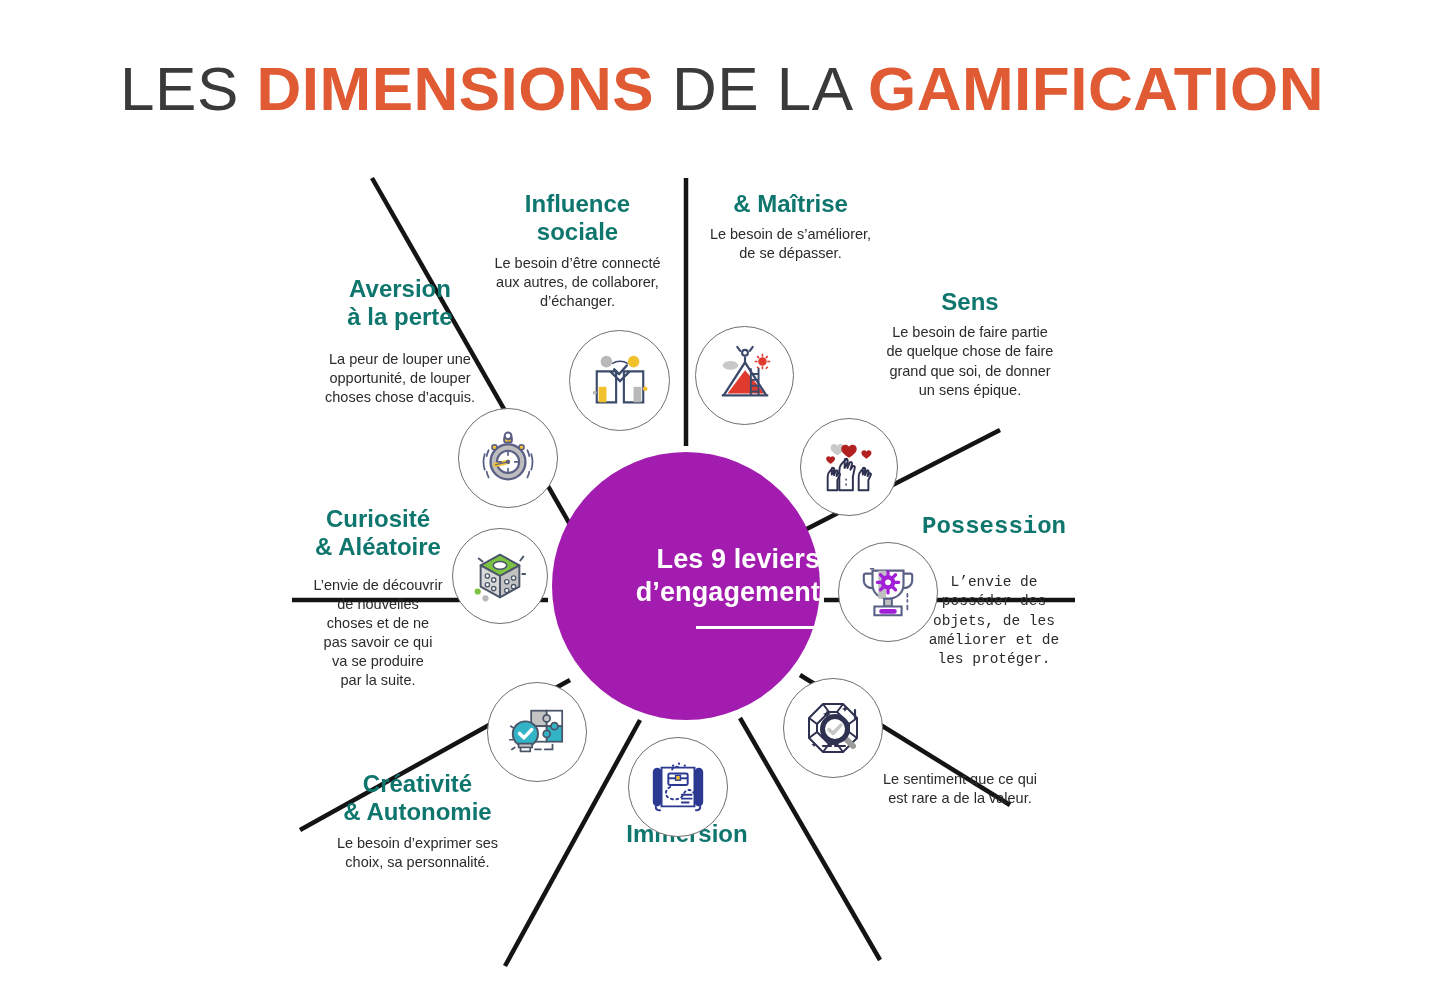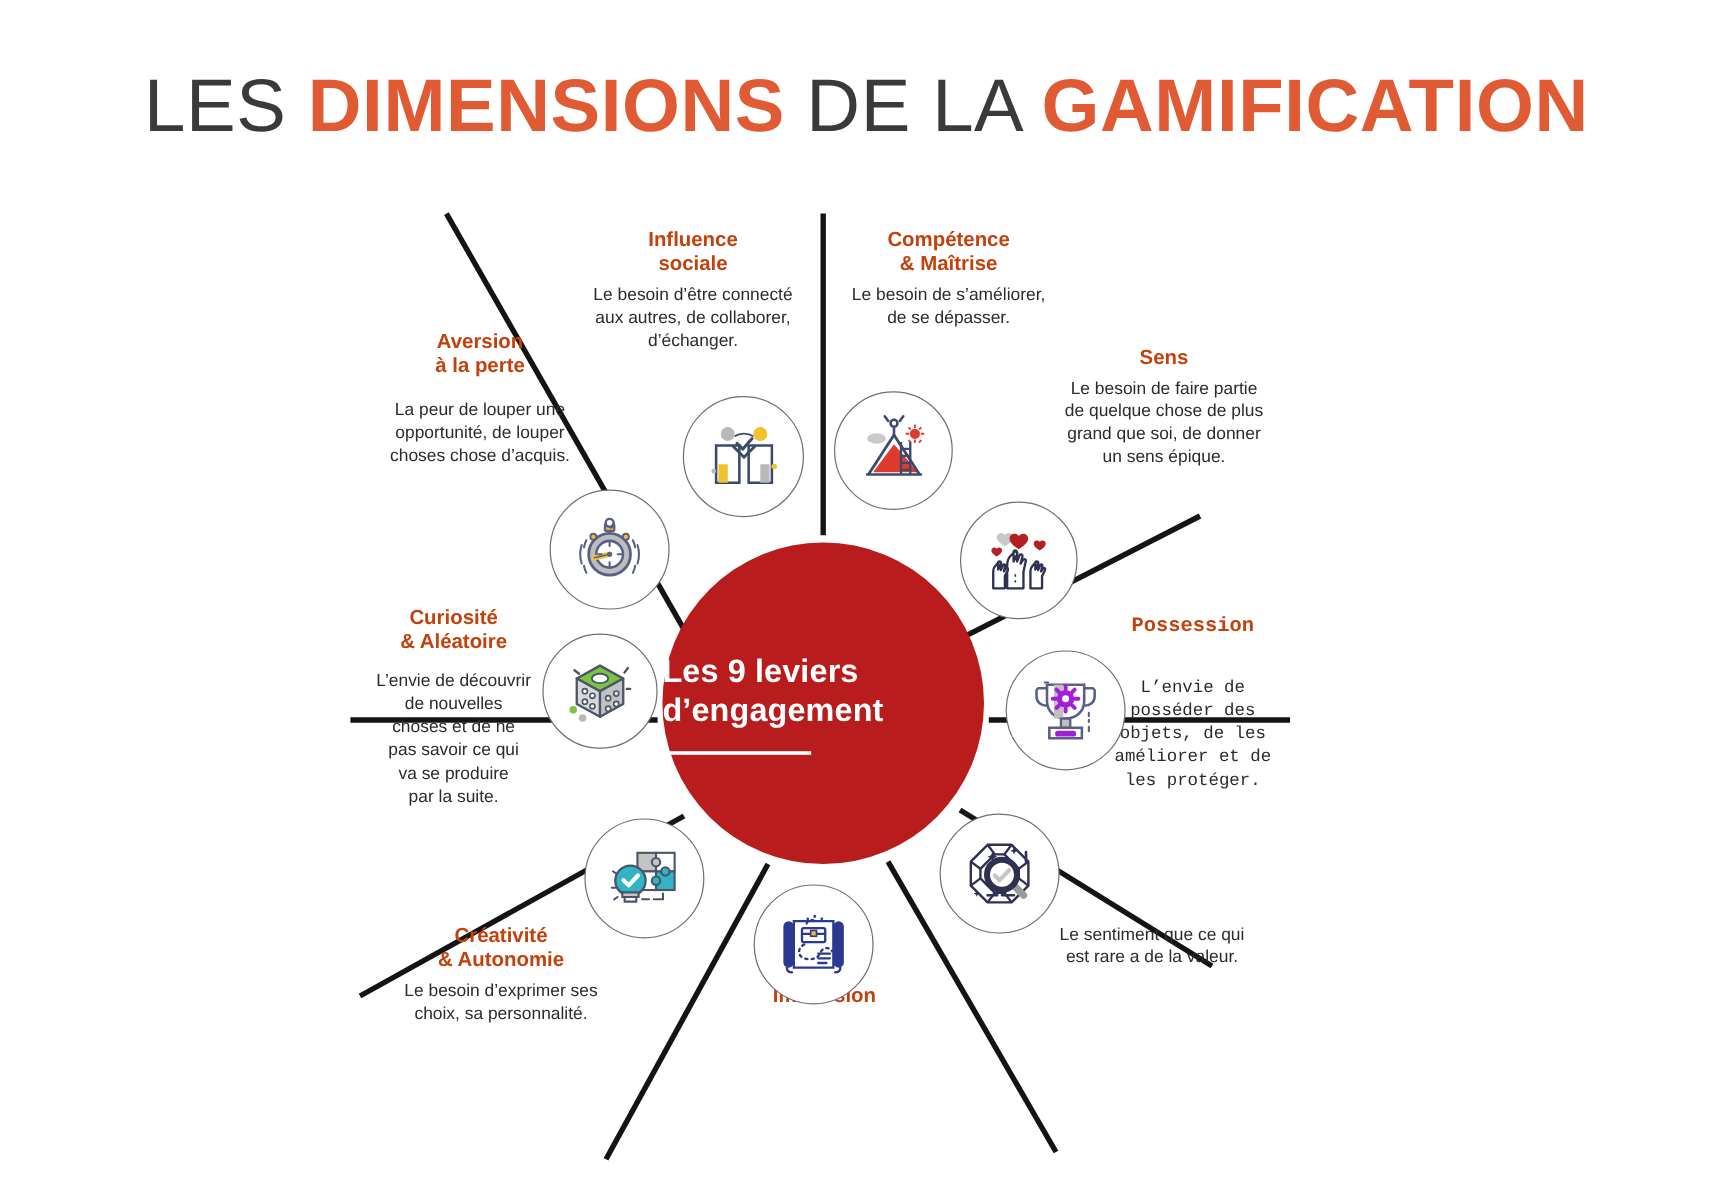--- a/index.html
+++ b/index.html
@@ -55,24 +55,24 @@
   }
 
   
   #hub {
     position: absolute;
     left: 552px;
     top: 322px;
     width: 268px;
     height: 268px;
     border-radius: 50%;
-    background: #b91c1c;
+    background: #a21caf;
     display: flex;
     flex-direction: column;
-    align-items: flex-start;
+    align-items: flex-end;
     justify-content: center;
     z-index: 6;
   }
   #hub .hub-text {
     color: #ffffff;
     font-size: 27px;
     font-weight: 700;
     line-height: 1.22;
     text-align: center;
     letter-spacing: 0.1px;
@@ -84,23 +84,23 @@
     margin-top: 17px;
   }
 
   
   .sector {
     position: absolute;
     z-index: 4;
   }
   .sector .s-title {
     font-weight: 700;
-    color: #c2410c;
+    color: #0f766e;
     line-height: 1.18;
-    font-size: 17px;
+    font-size: 24px;
     margin-bottom: 7px;
   }
   .sector .s-desc {
     color: #2b2b2b;
     font-size: 14.5px;
     line-height: 1.32;
   }
 
   .ta-center { text-align: center; }
 
@@ -170,21 +170,20 @@
       <path d="M22 22l10 10 10-10" fill="none" stroke="#3b4a6b" stroke-width="2.4"></path>
       <path d="M26 20l5 5 8-9" fill="none" stroke="#3b4a6b" stroke-width="2.6" stroke-linecap="round" stroke-linejoin="round"></path>
       <path d="M24 14a12 9 0 0 1 16 0" fill="none" stroke="#3b4a6b" stroke-width="1.6"></path>
       <circle cx="58" cy="40" r="2.4" fill="#f2c12e"></circle>
       <circle cx="6" cy="44" r="2" fill="#b9b9b9"></circle>
     </svg>
   </div>
 
   <div class="sector ta-center" style="left:688px; top:60px; width:205px;">
     <div class="s-title">
-      <div>Compétence</div>
       <div>&amp; Maîtrise</div>
     </div>
     <div class="s-desc">
       <div>Le besoin de s’améliorer,</div>
       <div>de se dépasser.</div>
     </div>
   </div>
   <div class="icon-bubble" style="left:695px; top:196px; width:99px; height:99px;">
     <svg width="62" height="62" viewBox="0 0 64 64">
       <ellipse cx="17" cy="21" rx="8" ry="4.5" fill="#c9c9c9"></ellipse>
@@ -204,21 +203,21 @@
       <path d="M8 52h48" stroke="#3b4a6b" stroke-width="2.2"></path>
     </svg>
   </div>
 
   <div class="sector ta-center" style="left:860px; top:158px; width:220px;">
     <div class="s-title">
       <div>Sens</div>
     </div>
     <div class="s-desc">
       <div>Le besoin de faire partie</div>
-      <div>de quelque chose de plus</div>
+      <div>de quelque chose de faire</div>
       <div>grand que soi, de donner</div>
       <div>un sens épique.</div>
     </div>
   </div>
   <div class="icon-bubble" style="left:800px; top:288px; width:98px; height:98px;">
     <svg width="62" height="62" viewBox="0 0 64 64">
       <path d="M20 10c-2.6-3-7-1.6-7 2 0 3.4 4.6 6.4 7 8 2.4-1.6 7-4.6 7-8 0-3.6-4.4-5-7-2z" fill="#c9c9c9"></path>
       <path d="M32 11c-2.8-3.4-8-1.8-8 2.4 0 3.8 5.2 7.2 8 9 2.8-1.8 8-5.2 8-9 0-4.2-5.2-5.8-8-2.4z" fill="#b32020"></path>
       <path d="M50 16c-1.8-2.2-5.2-1.2-5.2 1.6 0 2.4 3.4 4.6 5.2 5.8 1.8-1.2 5.2-3.4 5.2-5.8 0-2.8-3.4-3.8-5.2-1.6z" fill="#b32020"></path>
       <path d="M13 22c-1.6-2-4.6-1-4.6 1.4 0 2.2 3 4.2 4.6 5.2 1.6-1 4.6-3 4.6-5.2 0-2.4-3-3.4-4.6-1.4z" fill="#b32020"></path>

